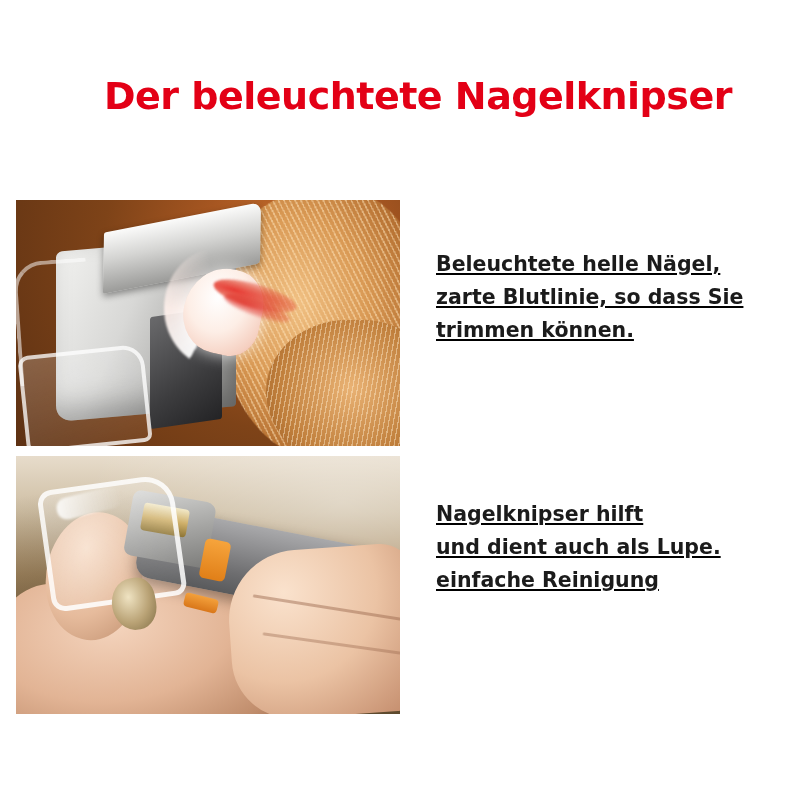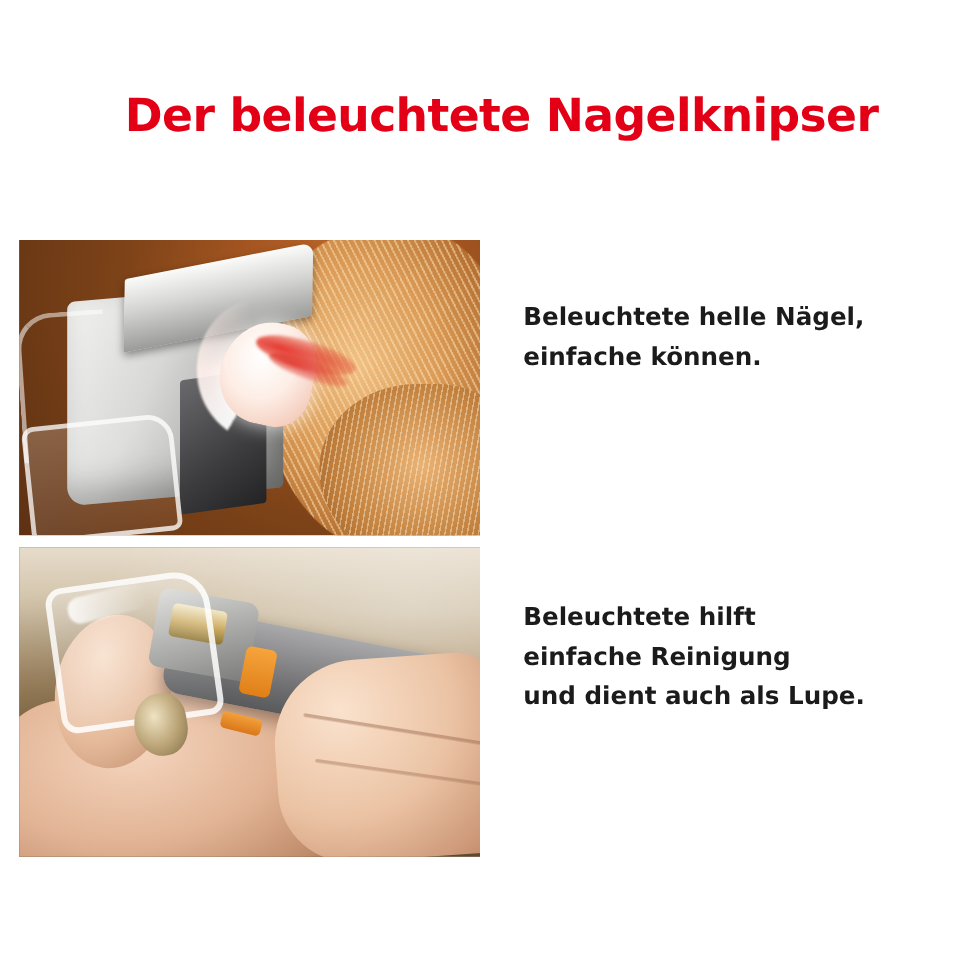--- a/index.html
+++ b/index.html
@@ -32,20 +32,21 @@
     font-size: 38px;
     letter-spacing: -0.5px;
     white-space: nowrap;
   }
   .row {
     position: absolute;
     left: 16px;
     width: 768px;
     display: flex;
     align-items: flex-start;
+    text-decoration: underline;
   }
   .row-1 { top: 200px; }
   .row-2 { top: 456px; }
 
   .photo {
     width: 384px;
     height: 246px;
     position: relative;
     overflow: hidden;
     flex: 0 0 auto;
@@ -311,21 +312,22 @@
       <div class="p1-blade"></div>
       <div class="p1-glowring"></div>
       <div class="p1-nail"></div>
       <div class="p1-blood"></div>
       <div class="p1-blood2"></div>
       <div class="p1-glass2"></div>
       <div class="p1-glass"></div>
     </div>
     <div class="caption one">
       <p>Beleuchtete helle Nägel,</p>
-      <p>einfache können.</p>
+      <p>zarte Blutlinie, so dass Sie</p>
+      <p>trimmen können.</p>
     </div>
   </div>
 
   <div class="row row-2">
     <div class="photo two">
       <div class="p2-bg"></div>
       <div class="p2-blur"></div>
       <div class="p2-hand-low"></div>
       <div class="p2-thumb"></div>
       <div class="p2-tool"></div>
@@ -334,19 +336,19 @@
       <div class="p2-orange"></div>
       <div class="p2-orange2"></div>
       <div class="p2-fingers"></div>
       <div class="p2-finger-line"></div>
       <div class="p2-finger-line2"></div>
       <div class="p2-lens"></div>
       <div class="p2-lens-shine"></div>
       <div class="p2-clip"></div>
     </div>
     <div class="caption two">
-      <p>Beleuchtete hilft</p>
+      <p>Nagelknipser hilft</p>
+      <p>und dient auch als Lupe.</p>
       <p>einfache Reinigung</p>
-      <p>und dient auch als Lupe.</p>
     </div>
   </div>
 
 </div>
 
 </body></html>

